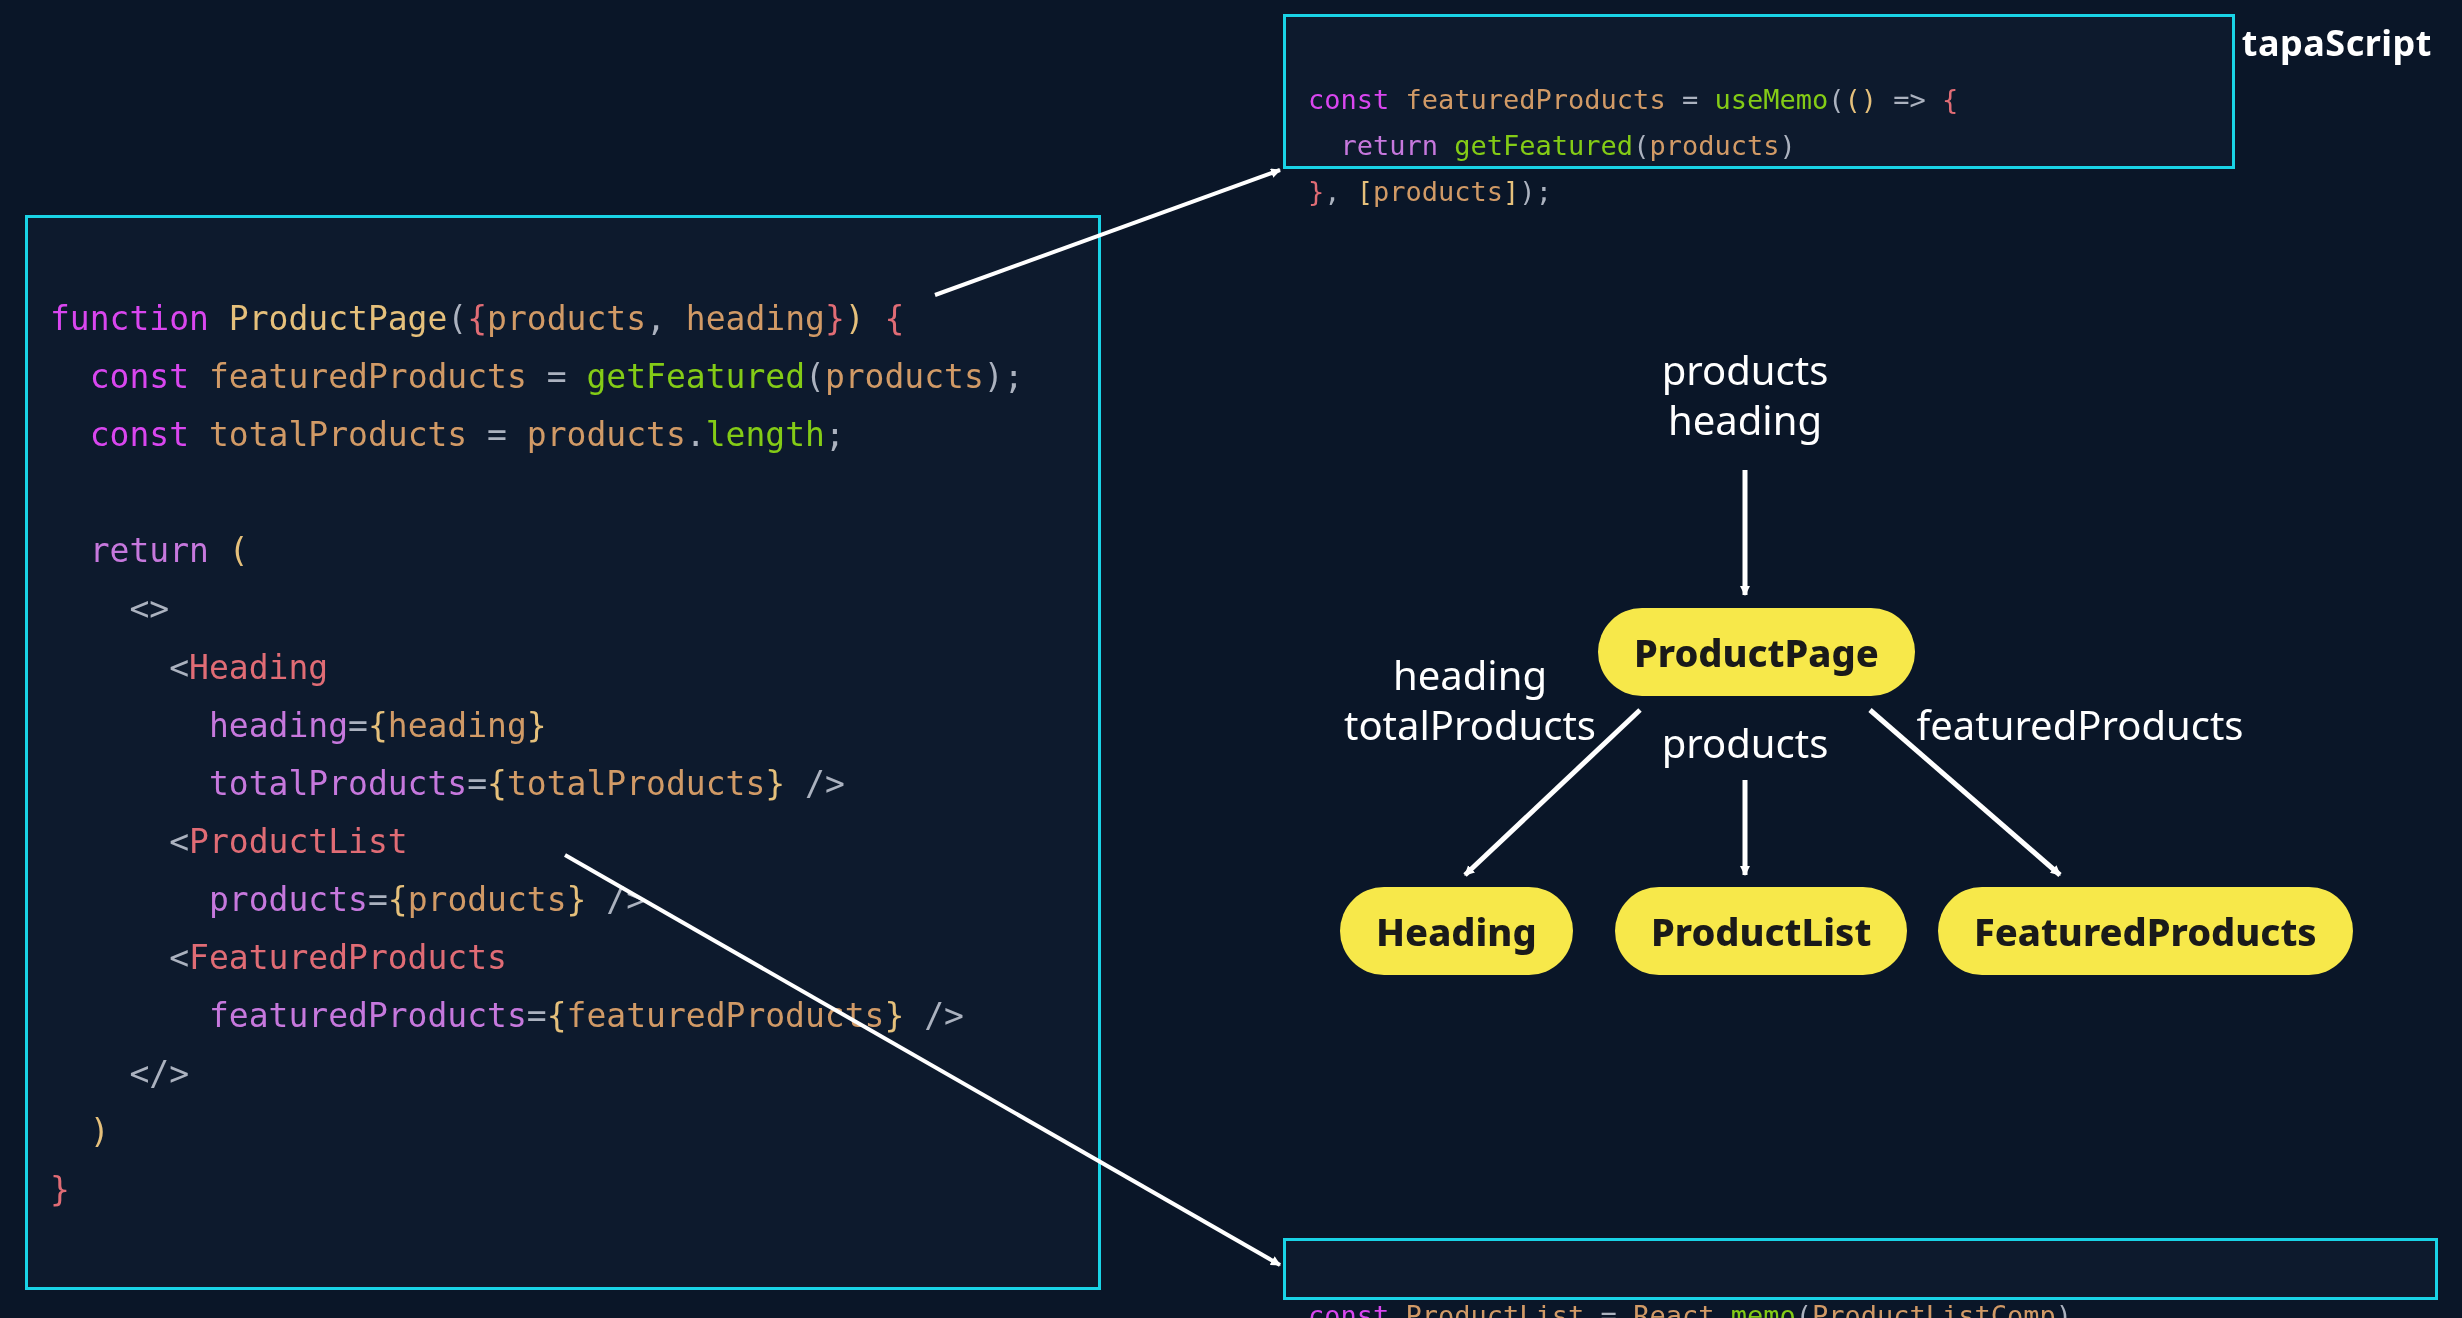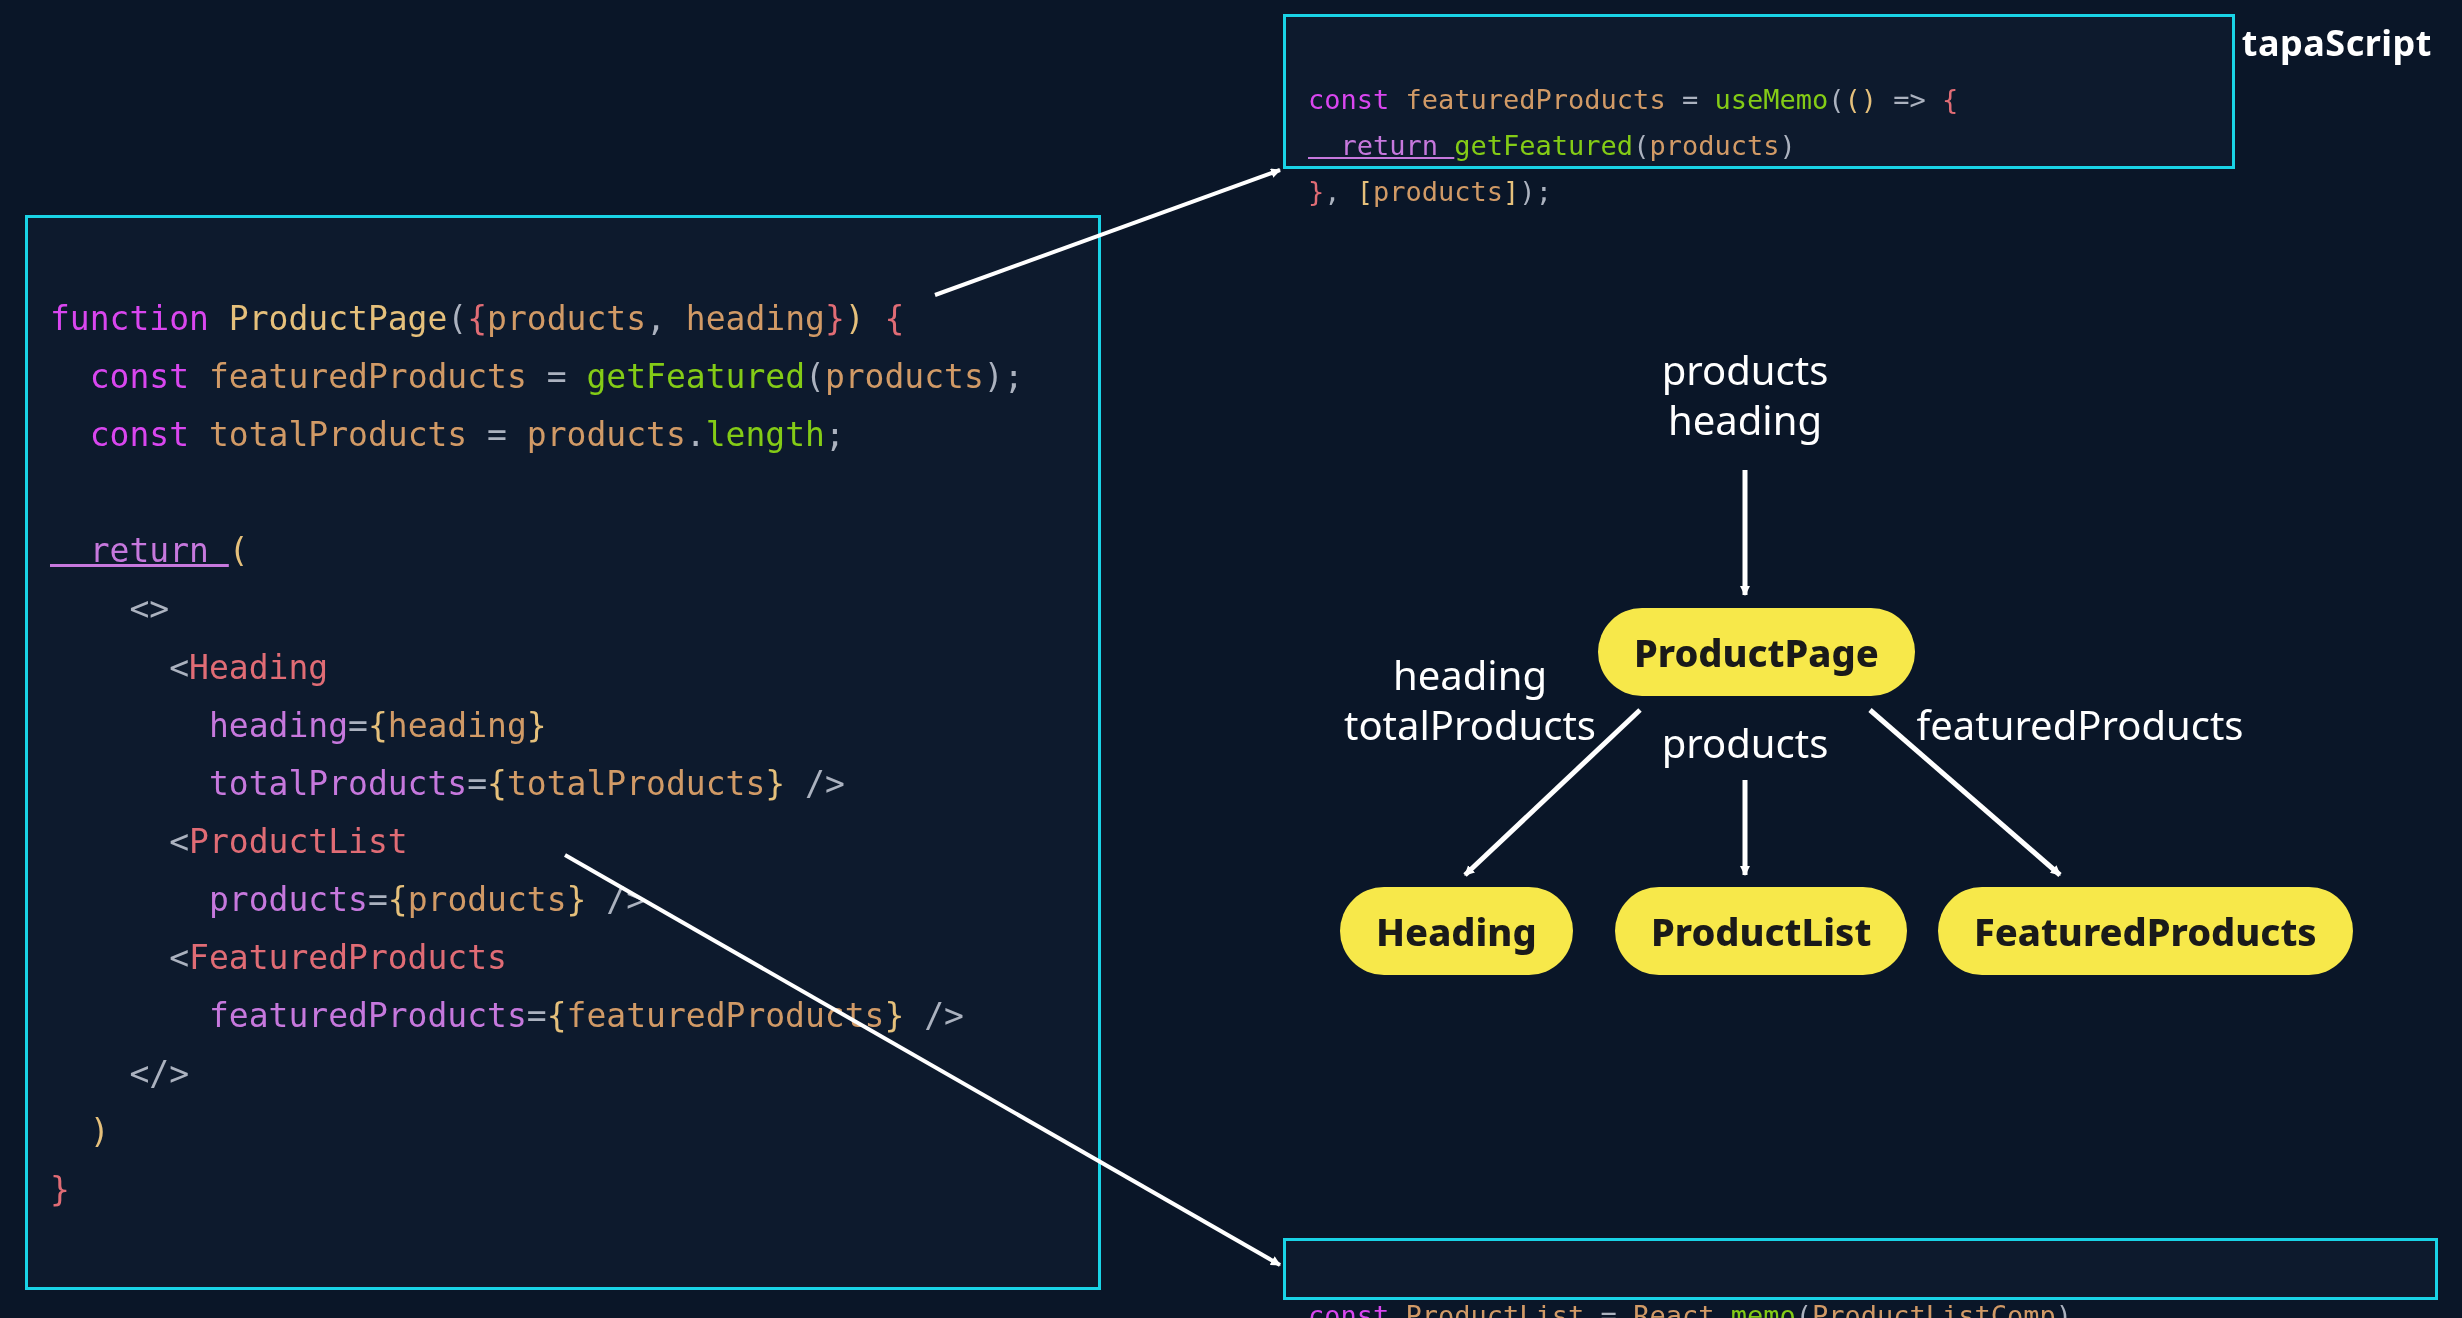--- a/index.html
+++ b/index.html
@@ -41,21 +41,21 @@
     background: #0d1a2d;
     padding: 14px 22px;
     font-family: ui-monospace, "SFMono-Regular", Menlo, Consolas, monospace;
     white-space: pre;
   }
   .code-main   { top: 215px; left: 25px;  width: 1076px; height: 1075px; font-size: 33px; line-height: 1.76; }
   .code-small  { top: 14px;  left: 1283px; width: 952px;  height: 155px;  font-size: 27px; line-height: 1.7; }
   .code-bottom { top: 1238px; left: 1283px; width: 1155px; height: 62px; font-size: 27px; line-height: 1.7; padding-top: 6px; padding-bottom: 6px;}
 
   
-  .kw    { color: #c678dd; text-decoration: underline; }   
+  .kw    { color: #c678dd; }   
   .kwblue{ color: #d946ef; }   
   .fn    { color: #e5c07b; }   
   .call  { color: #84cc16; }   
   .ident { color: #d19a66; }   
   .punc  { color: #abb2bf; }
   .brace { color: #e06c75; }   
   .angle { color: #abb2bf; }
   .tag   { color: #e06c75; }   
   .mag   { color: #c678dd; }
   .yel   { color: #e5c07b; }

